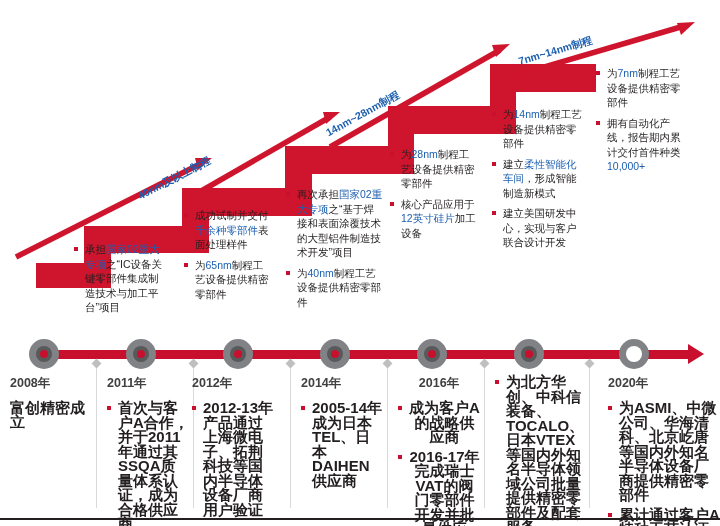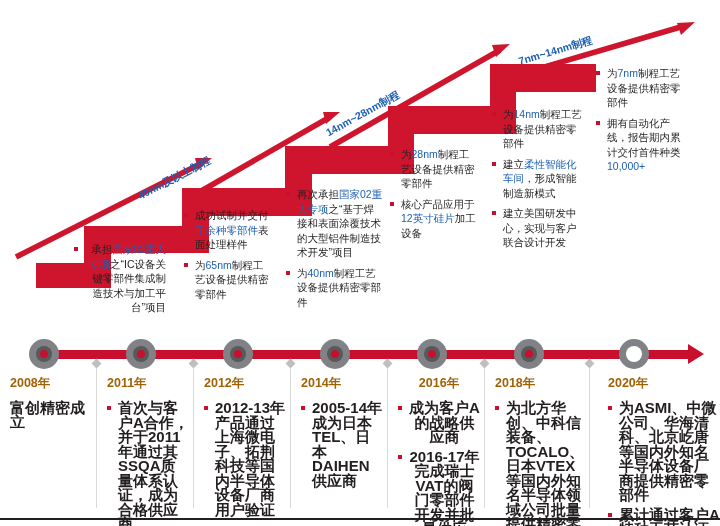--- a/index.html
+++ b/index.html
@@ -93,21 +93,21 @@
     left:-3px;top:0px;
     width:7px;height:7px;
     background:#bfbfbf;
     transform:rotate(45deg);
   }
 
   .tl-col{position:absolute;top:375px;}
   .tl-year{
     font-size:12.5px;
     font-weight:bold;
-    color:#a16207;
+    color:#404040;
     margin-bottom:9px;
     white-space:nowrap;
   }
   .tl-plain{
     font-size:15px;
     color:#231f20;
     font-weight:bold;
     line-height:14px;
   }
   .tl-bullet{
@@ -184,21 +184,21 @@
     <g>
       <line x1="500" y1="80" x2="684" y2="26" stroke="#cf152d" stroke-width="5.5"></line>
       <polygon points="695,22 677,23 681,35" fill="#cf152d"></polygon>
     </g>
   </svg>
 
   <div class="proc-label" style="left:139px;top:190px;transform:rotate(-27.5deg);">40nm及以上制程</div>
   <div class="proc-label" style="left:327px;top:127px;transform:rotate(-29deg);">14nm~28nm制程</div>
   <div class="proc-label" style="left:519px;top:55px;transform:rotate(-16.5deg);">7nm~14nm制程</div>
 
-  <div class="step-block" style="left:74px;top:242px;width:92px;text-align:right;">
+  <div class="step-block" style="left:74px;top:242px;width:92px;">
     <div class="bullet-row">
       <span>承担</span><span class="hl">国家02重大专项</span><span>之“IC设备关键零部件集成制造技术与加工平台”项目</span>
     </div>
   </div>
 
   <div class="step-block" style="left:184px;top:208px;width:88px;">
     <div class="bullet-row">
       <span>成功试制并交付</span><span class="hl">千余种零部件</span><span>表面处理样件</span>
     </div>
     <div class="bullet-row">
@@ -294,38 +294,37 @@
   <div class="tl-col" style="left:10px;width:80px;">
     <div class="tl-year">2008年</div>
     <div class="tl-plain">富创精密成立</div>
   </div>
 
   <div class="tl-col" style="left:107px;width:82px;">
     <div class="tl-year">2011年</div>
     <div class="tl-bullet">首次与客户A合作，并于2011年通过其SSQA质量体系认证，成为合格供应商</div>
   </div>
 
-  <div class="tl-col" style="left:204px;width:82px;">
+  <div class="tl-col" style="left:192px;width:82px;">
     <div class="tl-year">2012年</div>
     <div class="tl-bullet">2012-13年产品通过上海微电子、拓荆科技等国内半导体设备厂商用户验证</div>
   </div>
 
   <div class="tl-col" style="left:301px;width:82px;">
     <div class="tl-year">2014年</div>
     <div class="tl-bullet">2005-14年成为日本TEL、日本DAIHEN供应商</div>
   </div>
 
   <div class="tl-col" style="left:398px;width:82px;text-align:center;">
     <div class="tl-year">2016年</div>
     <div class="tl-bullet">成为客户A的战略供应商</div>
     <div class="tl-bullet">2016-17年完成瑞士VAT的阀门零部件开发并批量供应</div>
   </div>
 
   <div class="tl-col" style="left:495px;width:90px;">
-    <div class="tl-year">2018年</div>
     <div class="tl-bullet">为北方华创、中科信装备、TOCALO、日本VTEX等国内外知名半导体领域公司批量提供精密零部件及配套服务</div>
   </div>
 
   <div class="tl-col" style="left:608px;width:112px;">
     <div class="tl-year">2020年</div>
     <div class="tl-bullet">为ASMI、中微公司、华海清科、北京屹唐等国内外知名半导体设备厂商提供精密零部件</div>
     <div class="tl-bullet">累计通过客户A特种工艺认证38项</div>
   </div>
 
   <div id="bottom-rule"></div>

